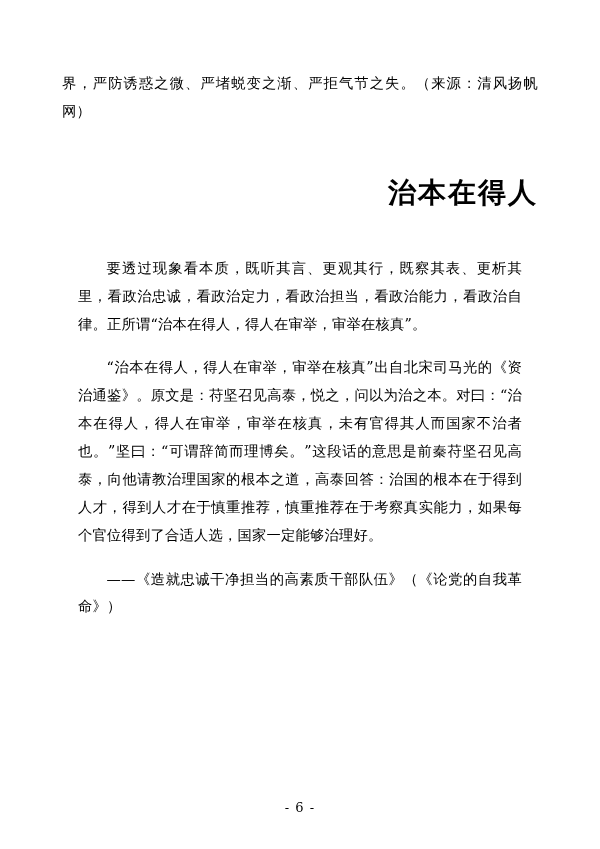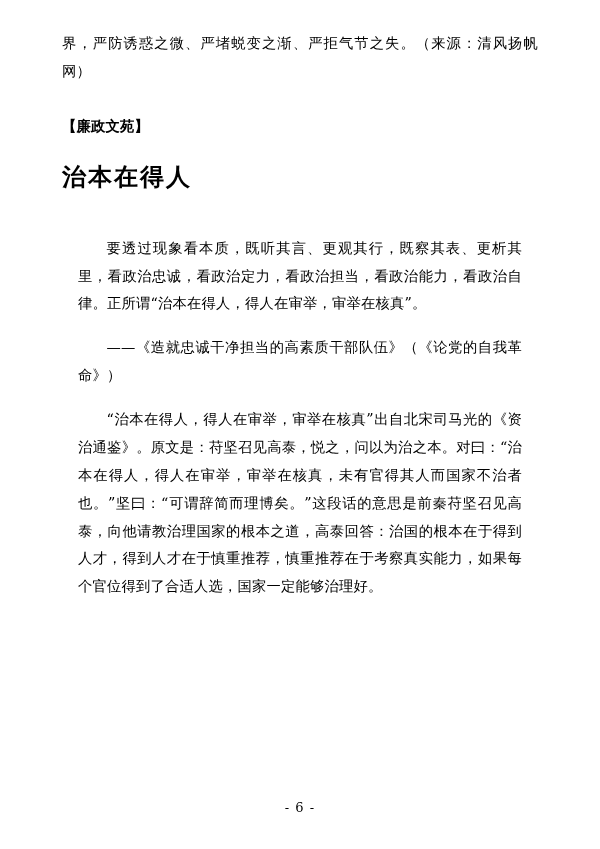--- a/index.html
+++ b/index.html
@@ -15,21 +15,21 @@
     position: relative;
     overflow: hidden;
   }
   .page {
     position: absolute;
     left: 0;
     top: 0;
     width: 600px;
     height: 849px;
     box-sizing: border-box;
-    padding: 30px 62px 40px 62px;
+    padding: 70px 62px 40px 62px;
   }
   .body-text {
     font-size: 14.3px;
     line-height: 1.95;
     text-align: justify;
     text-justify: inter-ideograph;
     letter-spacing: 0.2px;
   }
   .p-cont {
     margin: 0;
@@ -43,22 +43,22 @@
     height: 27px;
   }
   .section-tag {
     margin: 0;
     font-size: 14.3px;
     font-weight: bold;
     line-height: 1.95;
   }
   .article-title {
     margin: 0;
-    text-align: left;
-    font-size: 24px;
+    text-align: right;
+    font-size: 28px;
     font-weight: bold;
     line-height: 2.0;
     letter-spacing: 2px;
   }
   .gap-after-title {
     height: 18px;
   }
   .gap-small {
     height: 12px;
   }
@@ -77,29 +77,28 @@
 <body>
 
 <div class="page">
 
   <div class="body-text">
 
     <p class="p-cont">界，严防诱惑之微、严堵蜕变之渐、严拒气节之失。（来源：清风扬帆网）</p>
 
     <div class="blank-line"></div>
 
-    <p class="section-tag">【廉政文苑】</p>
 
     <div class="gap-small"></div>
 
     <h1 class="article-title">治本在得人</h1>
 
     <div class="gap-after-title"></div>
 
     <p class="p-indent">要透过现象看本质，既听其言、更观其行，既察其表、更析其里，看政治忠诚，看政治定力，看政治担当，看政治能力，看政治自律。正所谓“治本在得人，得人在审举，审举在核真”。</p>
+    <p class="p-indent">“治本在得人，得人在审举，审举在核真”出自北宋司马光的《资治通鉴》。原文是：苻坚召见高泰，悦之，问以为治之本。对曰：“治本在得人，得人在审举，审举在核真，未有官得其人而国家不治者也。”坚曰：“可谓辞简而理博矣。”这段话的意思是前秦苻坚召见高泰，向他请教治理国家的根本之道，高泰回答：治国的根本在于得到人才，得到人才在于慎重推荐，慎重推荐在于考察真实能力，如果每个官位得到了合适人选，国家一定能够治理好。</p>
     <p class="p-indent">——《造就忠诚干净担当的高素质干部队伍》（《论党的自我革命》）</p>
-    <p class="p-indent">“治本在得人，得人在审举，审举在核真”出自北宋司马光的《资治通鉴》。原文是：苻坚召见高泰，悦之，问以为治之本。对曰：“治本在得人，得人在审举，审举在核真，未有官得其人而国家不治者也。”坚曰：“可谓辞简而理博矣。”这段话的意思是前秦苻坚召见高泰，向他请教治理国家的根本之道，高泰回答：治国的根本在于得到人才，得到人才在于慎重推荐，慎重推荐在于考察真实能力，如果每个官位得到了合适人选，国家一定能够治理好。</p>
 
   </div>
 
   <div class="footer">- 6 -</div>
 
 </div>
 
 </body></html>

